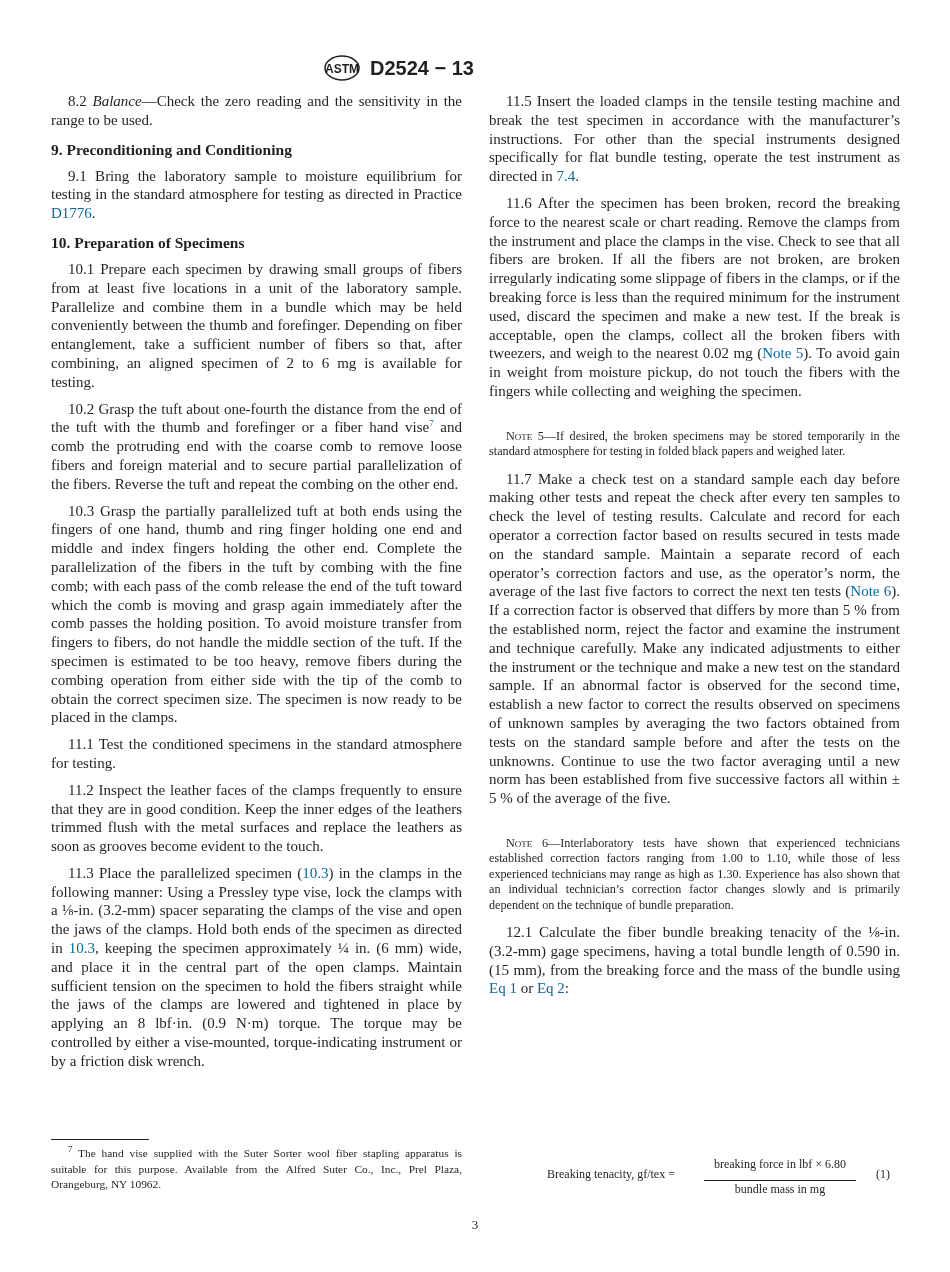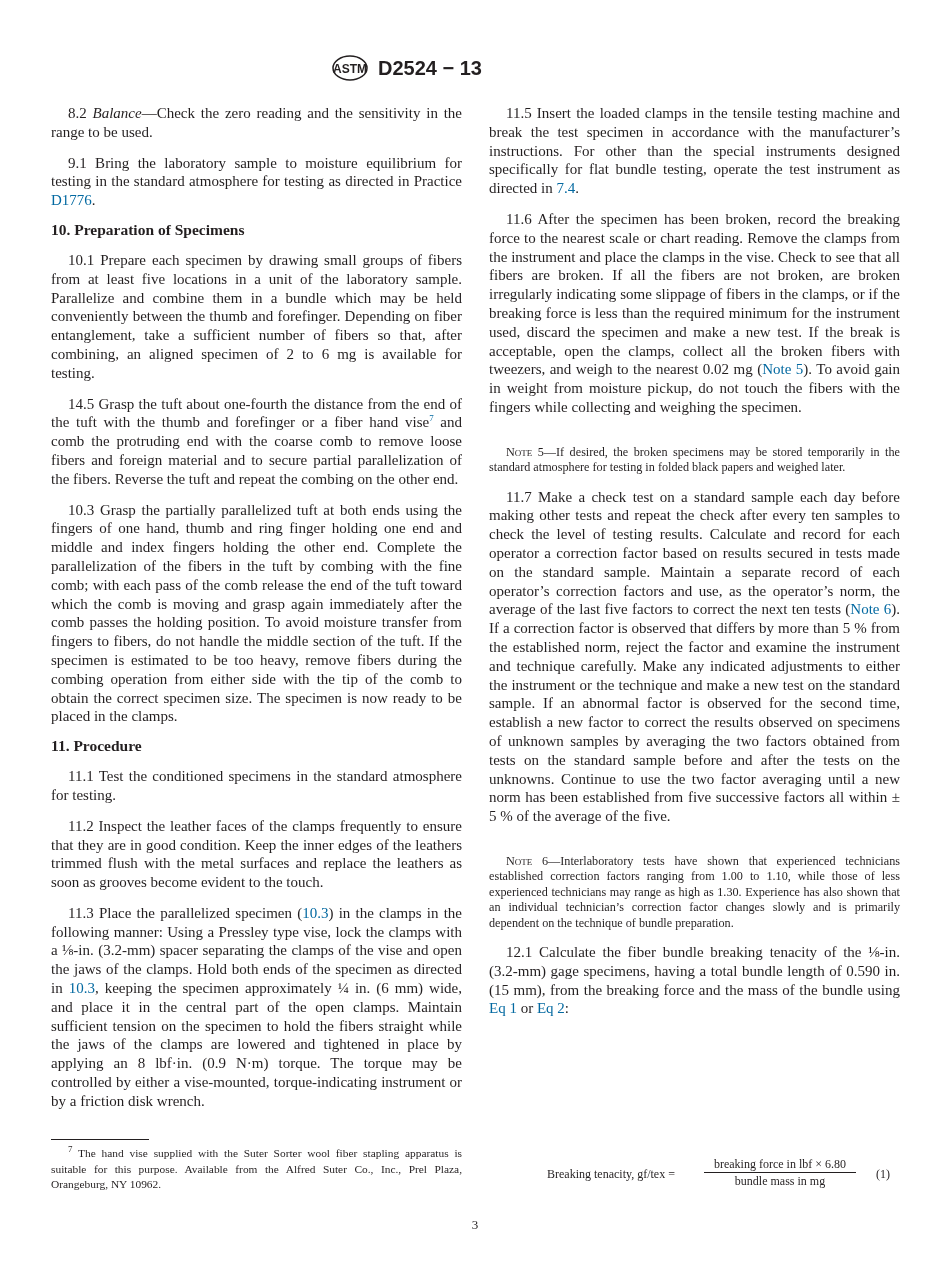--- a/index.html
+++ b/index.html
@@ -1,62 +1,62 @@
 <!DOCTYPE html>
 <html><head>
 <meta charset="utf-8">
 <style>
   html, body { margin: 0; padding: 0; background: #ffffff; }
   body { width: 950px; height: 1272px; position: relative; overflow: hidden;
          font-family: "Liberation Serif", serif; color: #231f20; }
-  .header { position: absolute; top: 54px; left: 12px; width: 788px; text-align: center; height: 30px; }
+  .header { position: absolute; top: 54px; left: 4px; width: 788px; text-align: center; height: 30px; }
   .header .logo { display: inline-block; vertical-align: middle; width: 40px; height: 28px; }
   .header .code { display: inline-block; vertical-align: middle; font-family: "Liberation Sans", sans-serif;
                   font-weight: bold; font-size: 20px; margin-left: 4px; }
   .col { position: absolute; top: 92px; width: 411px; font-size: 15px; line-height: 18.8px; text-align: justify; }
   .col.left { left: 51px; }
   .col.right { left: 489px; }
-  p { margin: 12px 0 8px 0; text-indent: 17px; }
+  p { margin: 0 0 8px 0; text-indent: 17px; }
   h2 { font-size: 15.5px; font-weight: bold; margin: 10px 0 8px 0; line-height: 19px; }
   .link { color: #0369a1; }
   .note { font-size: 12.2px; line-height: 15.4px; margin: 28px 0 10px 0; text-indent: 17px; }
   .note .sc { font-variant: small-caps; }
   sup { font-size: 9px; line-height: 0; }
   .fn-rule { position: absolute; left: 51px; top: 1139px; width: 98px; border-top: 1px solid #231f20; }
   .footnote { position: absolute; left: 51px; top: 1146px; width: 411px; font-size: 11.4px; line-height: 15.5px;
               text-align: justify; text-indent: 17px; }
   .equation { position: absolute; left: 489px; top: 1157px; width: 411px; height: 34px; font-size: 12px; }
   .equation .lhs { position: absolute; left: 58px; top: 10px; }
   .equation .frac { position: absolute; left: 215px; top: 0; text-align: center; width: 152px; }
-  .equation .num { border-bottom: 1px solid #231f20; padding-bottom: 0; white-space: nowrap; }
+  .equation .num { border-bottom: 1px solid #231f20; padding-bottom: 8px; white-space: nowrap; }
   .equation .den { padding-top: 1px; }
   .equation .eqno { position: absolute; right: 10px; top: 10px; }
   .pagenum { position: absolute; top: 1217px; left: 0; width: 950px; text-align: center; font-size: 13px; }
 </style>
 </head>
 <body>
 
 <div class="header">
   <span class="logo">
     <svg width="40" height="28" viewBox="0 0 40 28">
       <ellipse cx="20" cy="14" rx="17" ry="12" fill="none" stroke="#231f20" stroke-width="1.5"></ellipse>
       <text x="20" y="19" text-anchor="middle" font-family="Liberation Sans, sans-serif" font-weight="bold" font-size="12" fill="#231f20">ASTM</text>
     </svg>
   </span>
   <span class="code">D2524 − 13</span>
 </div>
 
 <div class="col left">
   <p><span>8.2</span> <i>Balance</i><span>—Check the zero reading and the sensitivity in the range to be used.</span></p>
+  <h2>9.  Preconditioning and Conditioning</h2>
   <p><span>9.1  Bring the laboratory sample to moisture equilibrium for testing in the standard atmosphere for testing as directed in Practice </span><span class="link">D1776</span><span>.</span></p>
   <h2>10.  Preparation of Specimens</h2>
   <p>10.1  Prepare each specimen by drawing small groups of fibers from at least five locations in a unit of the laboratory sample. Parallelize and combine them in a bundle which may be held conveniently between the thumb and forefinger. Depending on fiber entanglement, take a sufficient number of fibers so that, after combining, an aligned specimen of 2 to 6 mg is available for testing.</p>
-  <p><span>14.5  Grasp the tuft about one-fourth the distance from the end of the tuft with the thumb and forefinger or a fiber hand vise</span><sup class="link">7</sup><span> and comb the protruding end with the coarse comb to remove loose fibers and foreign material and to secure partial parallelization of the fibers. Reverse the tuft and repeat the combing on the other end.</span></p>
+  <p><span>10.2  Grasp the tuft about one-fourth the distance from the end of the tuft with the thumb and forefinger or a fiber hand vise</span><sup class="link">7</sup><span> and comb the protruding end with the coarse comb to remove loose fibers and foreign material and to secure partial parallelization of the fibers. Reverse the tuft and repeat the combing on the other end.</span></p>
   <p>10.3  Grasp the partially parallelized tuft at both ends using the fingers of one hand, thumb and ring finger holding one end and middle and index fingers holding the other end. Complete the parallelization of the fibers in the tuft by combing with the fine comb; with each pass of the comb release the end of the tuft toward which the comb is moving and grasp again immediately after the comb passes the holding position. To avoid moisture transfer from fingers to fibers, do not handle the middle section of the tuft. If the specimen is estimated to be too heavy, remove fibers during the combing operation from either side with the tip of the comb to obtain the correct specimen size. The specimen is now ready to be placed in the clamps.</p>
-  <h2>11.  Procedure</h2>
   <p>11.1  Test the conditioned specimens in the standard atmosphere for testing.</p>
   <p>11.2  Inspect the leather faces of the clamps frequently to ensure that they are in good condition. Keep the inner edges of the leathers trimmed flush with the metal surfaces and replace the leathers as soon as grooves become evident to the touch.</p>
   <p><span>11.3  Place the parallelized specimen (</span><span class="link">10.3</span><span>) in the clamps in the following manner: Using a Pressley type vise, lock the clamps with a ⅛-in. (3.2-mm) spacer separating the clamps of the vise and open the jaws of the clamps. Hold both ends of the specimen as directed in </span><span class="link">10.3</span><span>, keeping the specimen approximately ¼ in. (6 mm) wide, and place it in the central part of the open clamps. Maintain sufficient tension on the specimen to hold the fibers straight while the jaws of the clamps are lowered and tightened in place by applying an 8 lbf·in. (0.9 N·m) torque. The torque may be controlled by either a vise-mounted, torque-indicating instrument or by a friction disk wrench.</span></p>
 </div>
 
 <div class="fn-rule"></div>
 <div class="footnote"><sup>7</sup><span> The hand vise supplied with the Suter Sorter wool fiber stapling apparatus is suitable for this purpose. Available from the Alfred Suter Co., Inc., Prel Plaza, Orangeburg, NY 10962.</span></div>
 
 <div class="col right">
   <p><span>11.5  Insert the loaded clamps in the tensile testing machine and break the test specimen in accordance with the manufacturer’s instructions. For other than the special instruments designed specifically for flat bundle testing, operate the test instrument as directed in </span><span class="link">7.4</span><span>.</span></p>

